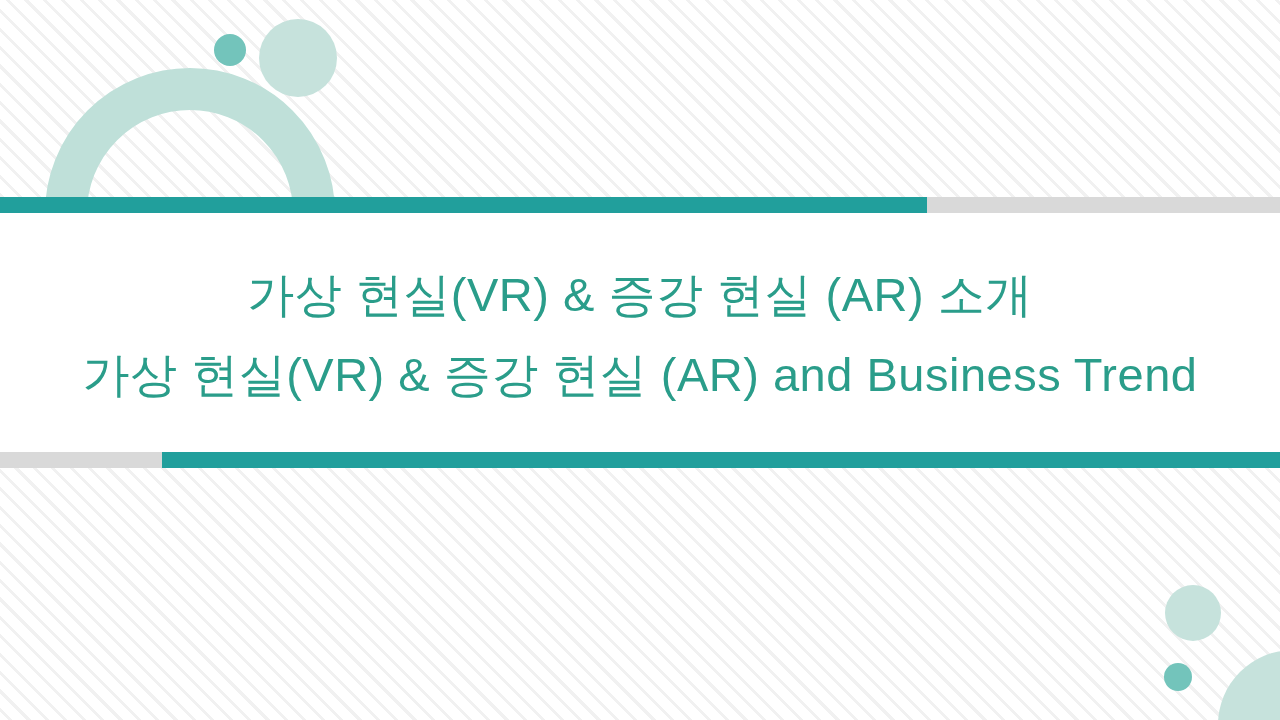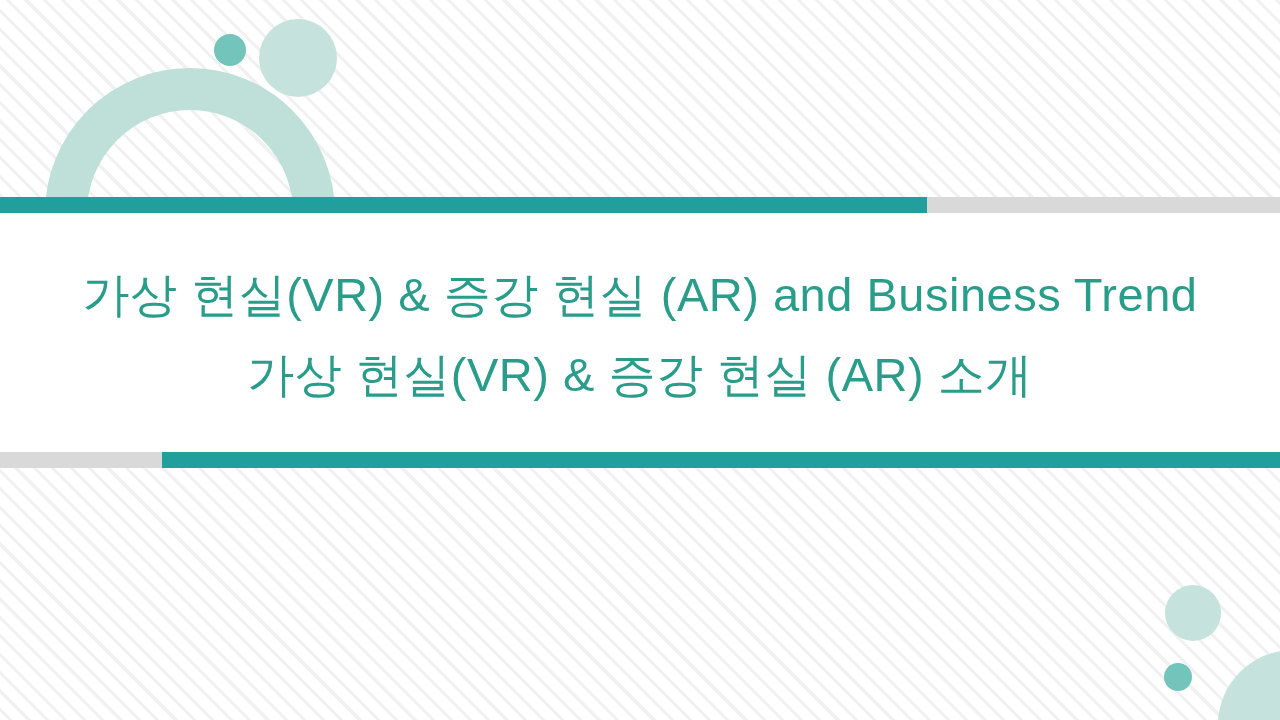--- a/index.html
+++ b/index.html
@@ -188,17 +188,17 @@
     <div class="rule-seg-accent seg-a"></div>
     <div class="rule-seg-muted  seg-b"></div>
   </div>
 
   <div class="rule rule-bottom">
     <div class="rule-seg-muted  seg-a"></div>
     <div class="rule-seg-accent seg-b"></div>
   </div>
 
   <div class="title-block">
+    <div class="title-line title-line-2">가상 현실(VR) &amp; 증강 현실 (AR) 소개</div>
     <div class="title-line title-line-1">가상 현실(VR) &amp; 증강 현실 (AR) and Business Trend</div>
-    <div class="title-line title-line-2">가상 현실(VR) &amp; 증강 현실 (AR) 소개</div>
   </div>
 
 </div>
 
 </body></html>

